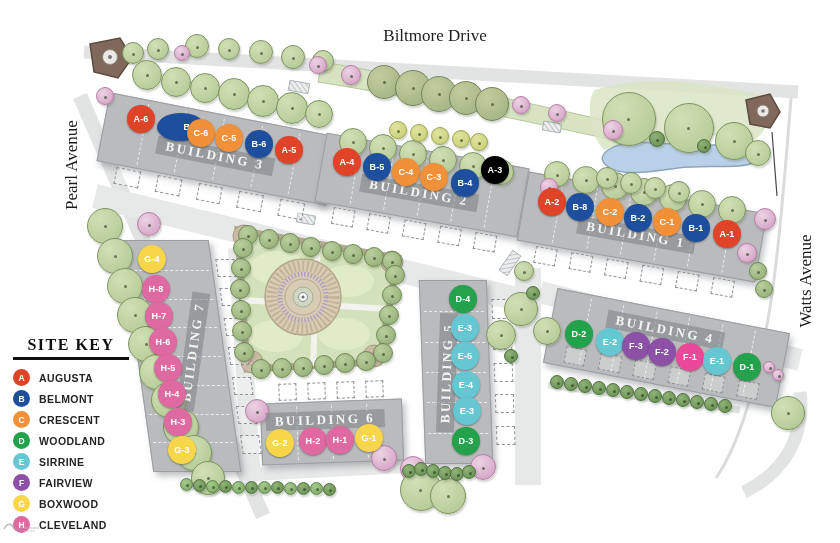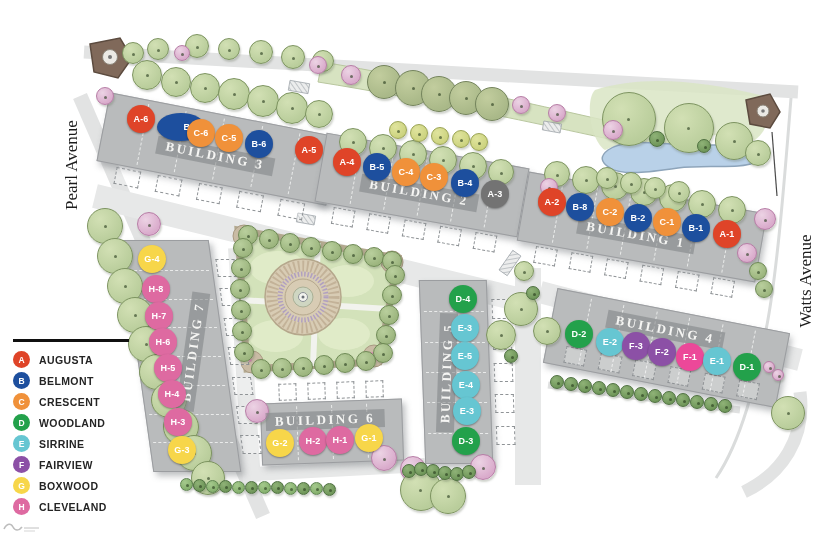--- a/index.html
+++ b/index.html
@@ -389,28 +389,28 @@
       <div class="tree" style="left: 749px; top: 262px; width: 16px; height: 16px; background: radial-gradient(circle at 35% 30%, rgb(185, 207, 157) 0%, rgb(156, 181, 126) 72%); border: 1px solid rgb(110, 138, 85); box-shadow: rgba(100, 110, 90, 0.3) 1px 2px 2px;"></div>
       <div class="tree" style="left: 755px; top: 280px; width: 16px; height: 16px; background: radial-gradient(circle at 35% 30%, rgb(185, 207, 157) 0%, rgb(156, 181, 126) 72%); border: 1px solid rgb(110, 138, 85); box-shadow: rgba(100, 110, 90, 0.3) 1px 2px 2px;"></div>
     </div>
   <div id="labels-layer">
       <div class="plaque" style="left: 215px; top: 156px; transform: translate(-50%, -50%) rotate(11deg);">BUILDING 3</div>
       <div class="badge" style="left: 127px; top: 105px; background: rgb(223, 68, 40);">A-6</div>
       <div class="badge" style="left: 157px; top: 113px; background: rgb(29, 79, 158); padding-left: 20px;">B-7</div>
       <div class="badge" style="left: 187px; top: 119px; background: rgb(240, 145, 58);">C-6</div>
       <div class="badge" style="left: 215px; top: 124px; background: rgb(240, 145, 58);">C-5</div>
       <div class="badge" style="left: 245px; top: 130px; background: rgb(29, 79, 158);">B-6</div>
-      <div class="badge" style="left: 275px; top: 136px; background: rgb(223, 68, 40); margin-left: 20px;">A-5</div>
+      <div class="badge" style="left: 275px; top: 136px; background: rgb(223, 68, 40);">A-5</div>
       <div class="plaque" style="left: 419px; top: 193px; transform: translate(-50%, -50%) rotate(10deg);">BUILDING 2</div>
       <div class="badge" style="left: 333px; top: 148px; background: rgb(223, 68, 40);">A-4</div>
       <div class="badge" style="left: 363px; top: 153px; background: rgb(29, 79, 158);">B-5</div>
       <div class="badge" style="left: 392px; top: 158px; background: rgb(240, 145, 58);">C-4</div>
       <div class="badge" style="left: 420px; top: 163px; background: rgb(240, 145, 58);">C-3</div>
       <div class="badge" style="left: 451px; top: 169px; background: rgb(29, 79, 158);">B-4</div>
-      <div class="badge" style="left: 481px; top: 180px; background: #737373;">A-3</div>
+      <div class="badge" style="left: 481px; top: 156px; background: #000000;">A-3</div>
       <div class="plaque" style="left: 636px; top: 235px; transform: translate(-50%, -50%) rotate(10deg);">BUILDING 1</div>
       <div class="badge" style="left: 538px; top: 188px; background: rgb(223, 68, 40);">A-2</div>
       <div class="badge" style="left: 566px; top: 193px; background: rgb(29, 79, 158);">B-8</div>
       <div class="badge" style="left: 596px; top: 198px; background: rgb(240, 145, 58);">C-2</div>
       <div class="badge" style="left: 624px; top: 204px; background: rgb(29, 79, 158);">B-2</div>
       <div class="badge" style="left: 653px; top: 208px; background: rgb(240, 145, 58);">C-1</div>
       <div class="badge" style="left: 682px; top: 214px; background: rgb(29, 79, 158);">B-1</div>
       <div class="badge" style="left: 713px; top: 220px; background: rgb(223, 68, 40);">A-1</div>
       <div class="plaque" style="left: 665px; top: 330px; transform: translate(-50%, -50%) rotate(11deg);">BUILDING 4</div>
       <div class="badge" style="left: 565px; top: 320px; background: rgb(35, 161, 75);">D-2</div>
@@ -436,24 +436,26 @@
       <div class="badge" style="left: 138px; top: 245px; background: rgb(247, 214, 74);">G-4</div>
       <div class="badge" style="left: 142px; top: 275px; background: rgb(222, 106, 161);">H-8</div>
       <div class="badge" style="left: 145px; top: 302px; background: rgb(222, 106, 161);">H-7</div>
       <div class="badge" style="left: 149px; top: 328px; background: rgb(222, 106, 161);">H-6</div>
       <div class="badge" style="left: 154px; top: 354px; background: rgb(222, 106, 161);">H-5</div>
       <div class="badge" style="left: 158px; top: 380px; background: rgb(222, 106, 161);">H-4</div>
       <div class="badge" style="left: 164px; top: 408px; background: rgb(222, 106, 161);">H-3</div>
       <div class="badge" style="left: 168px; top: 436px; background: rgb(247, 214, 74);">G-3</div>
     </div>
 
+  <div class="street" style="left:335px;top:26px;width:200px">Biltmore Drive</div>
   <div class="street vstreet" style="left:2px;top:155px;width:140px">Pearl Avenue</div>
   <div class="street vstreet" style="left:736px;top:271px;width:140px">Watts Avenue</div>
 
   <div id="sitekey">
+    <div class="sk-title">SITE KEY</div>
     <div class="sk-rule"></div>
     <div>
         <div class="key-row">
           <span class="key-dot" style="background: rgb(223, 68, 40);">A</span>
           <span class="key-name">AUGUSTA</span>
         </div>
         <div class="key-row">
           <span class="key-dot" style="background: rgb(29, 79, 158);">B</span>
           <span class="key-name">BELMONT</span>
         </div>

